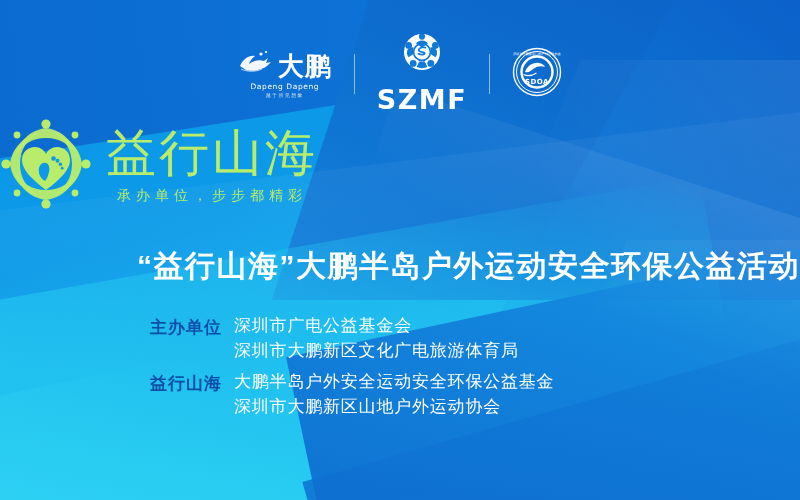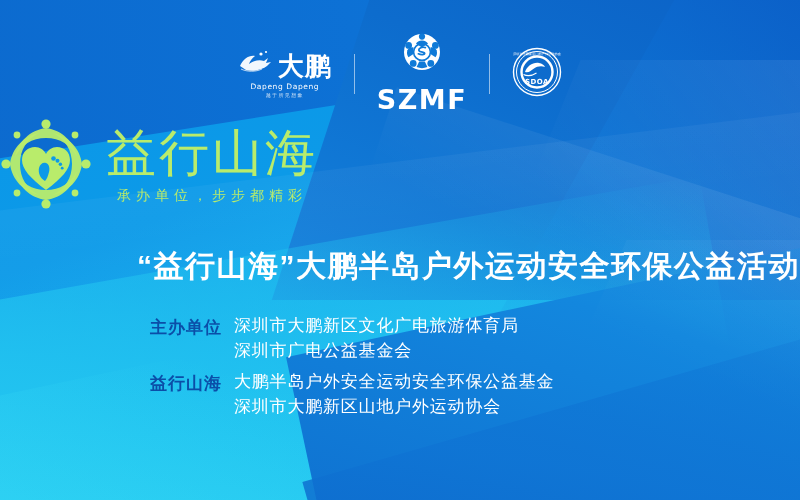--- a/index.html
+++ b/index.html
@@ -338,22 +338,22 @@
     </span>
   </div>
 
   <div class="headline">“益行山海”大鹏半岛户外运动安全环保公益活动</div>
 
   <div class="orgs">
 
     <div class="org-row">
       <div class="org-label">主办单位</div>
       <div class="org-names">
+        <div class="org-name">深圳市广电公益基金会</div>
         <div class="org-name">深圳市大鹏新区文化广电旅游体育局</div>
-        <div class="org-name">深圳市广电公益基金会</div>
       </div>
     </div>
 
     <div class="org-row">
       <div class="org-label">益行山海</div>
       <div class="org-names">
         <div class="org-name">大鹏半岛户外安全运动安全环保公益基金</div>
         <div class="org-name">深圳市大鹏新区山地户外运动协会</div>
       </div>
     </div>

